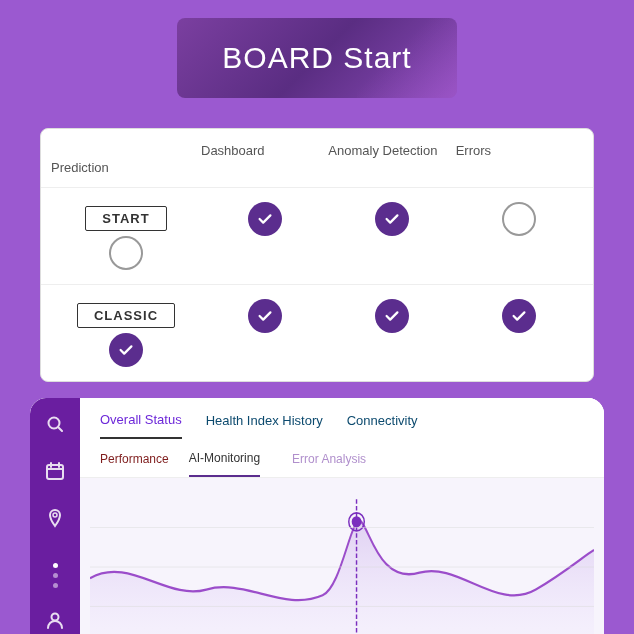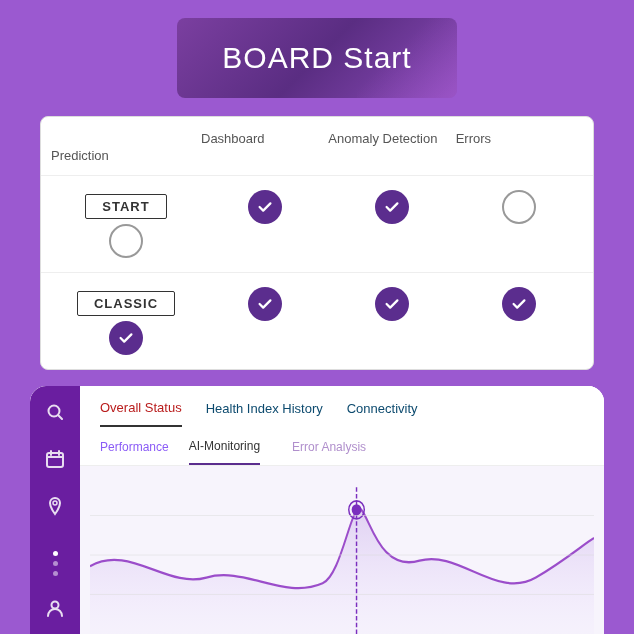--- a/index.html
+++ b/index.html
@@ -11,21 +11,21 @@
       overflow: hidden;
       position: relative;
     }
 
     
     .header {
       display: flex;
       justify-content: center;
       align-items: flex-end;
       padding-top: 18px;
-      padding-bottom: 18px;
+      padding-bottom: 30px;
     }
     .header-card {
       background: linear-gradient(135deg, #7b3fa0 0%, #5a2d82 50%, #8a4ab8 100%);
       width: 280px;
       height: 80px;
       border-radius: 8px;
       display: flex;
       align-items: center;
       justify-content: center;
       position: relative;
@@ -176,40 +176,40 @@
       background: white;
     }
     .tab-item {
       font-size: 13px;
       color: #0c4a6e;
       padding-bottom: 10px;
       cursor: pointer;
       white-space: nowrap;
     }
     .tab-item.active {
-      color: #b91c1c;
+      color: #6d28d9;
       border-bottom: 2px solid #333;
       font-weight: 500;
     }
     .tab-item.accent {
       color: #0c4a6e;
     }
 
     
     .subtabs-row {
       display: flex;
       align-items: center;
       gap: 20px;
       padding: 12px 20px 0 20px;
       background: white;
       border-bottom: 1px solid #eee;
     }
     .subtab-item {
       font-size: 12px;
-      color: #8b5cf6;
+      color: #7f1d1d;
       padding-bottom: 10px;
       cursor: pointer;
     }
     .subtab-item.active {
       color: #333;
       border-bottom: 2px solid #5b2d8e;
       font-weight: 500;
     }
     .subtab-item.accent {
       color: #b08fcc;

